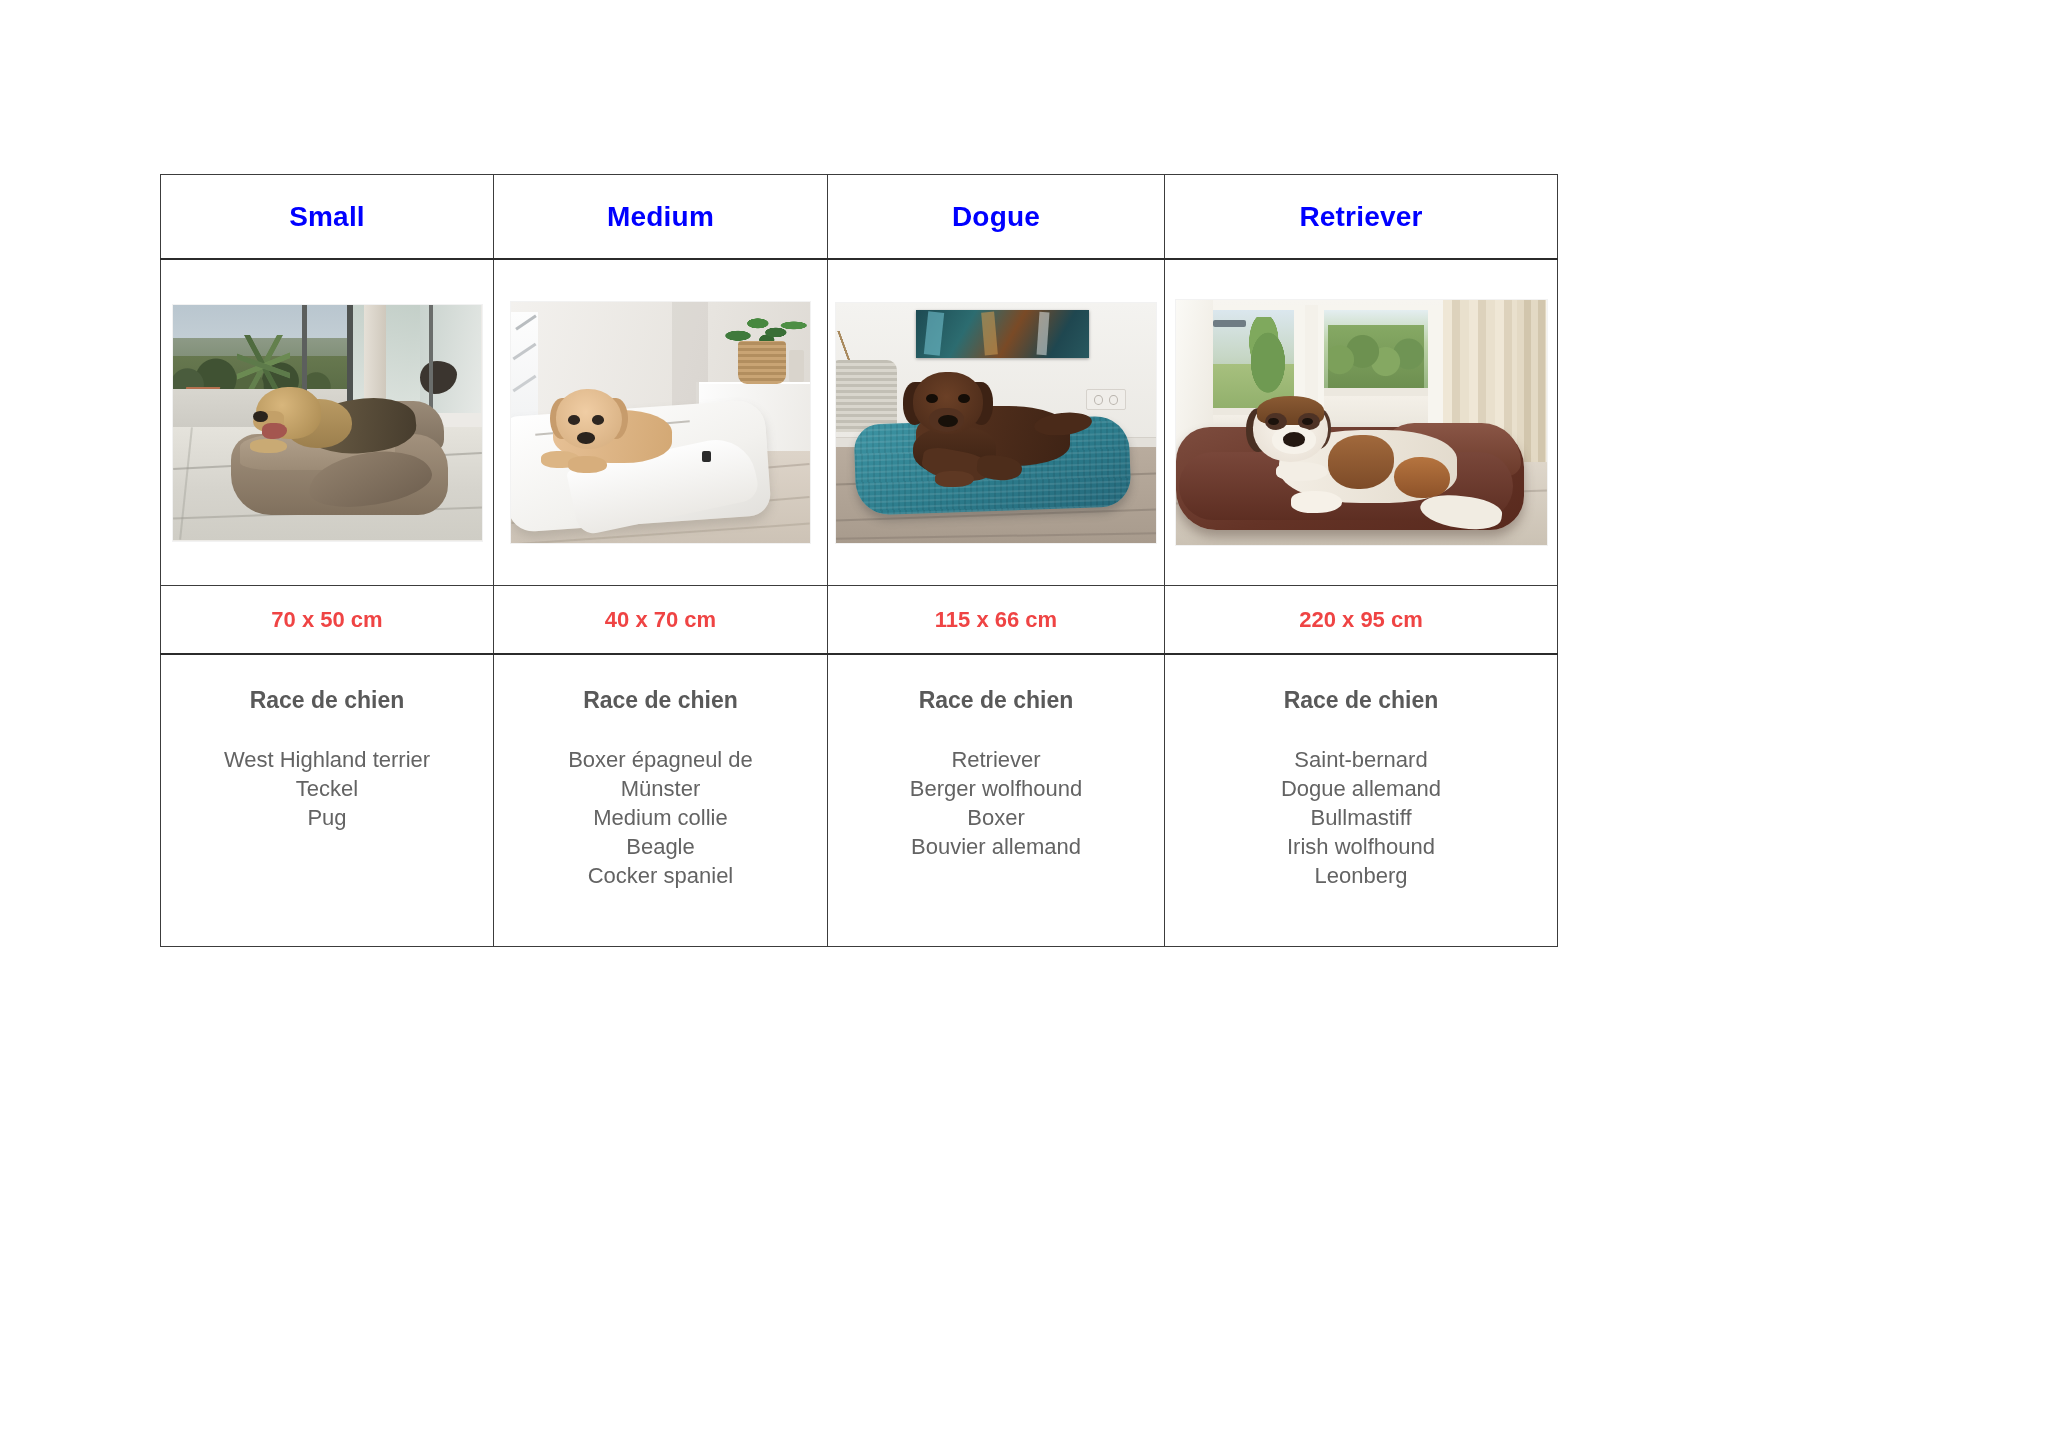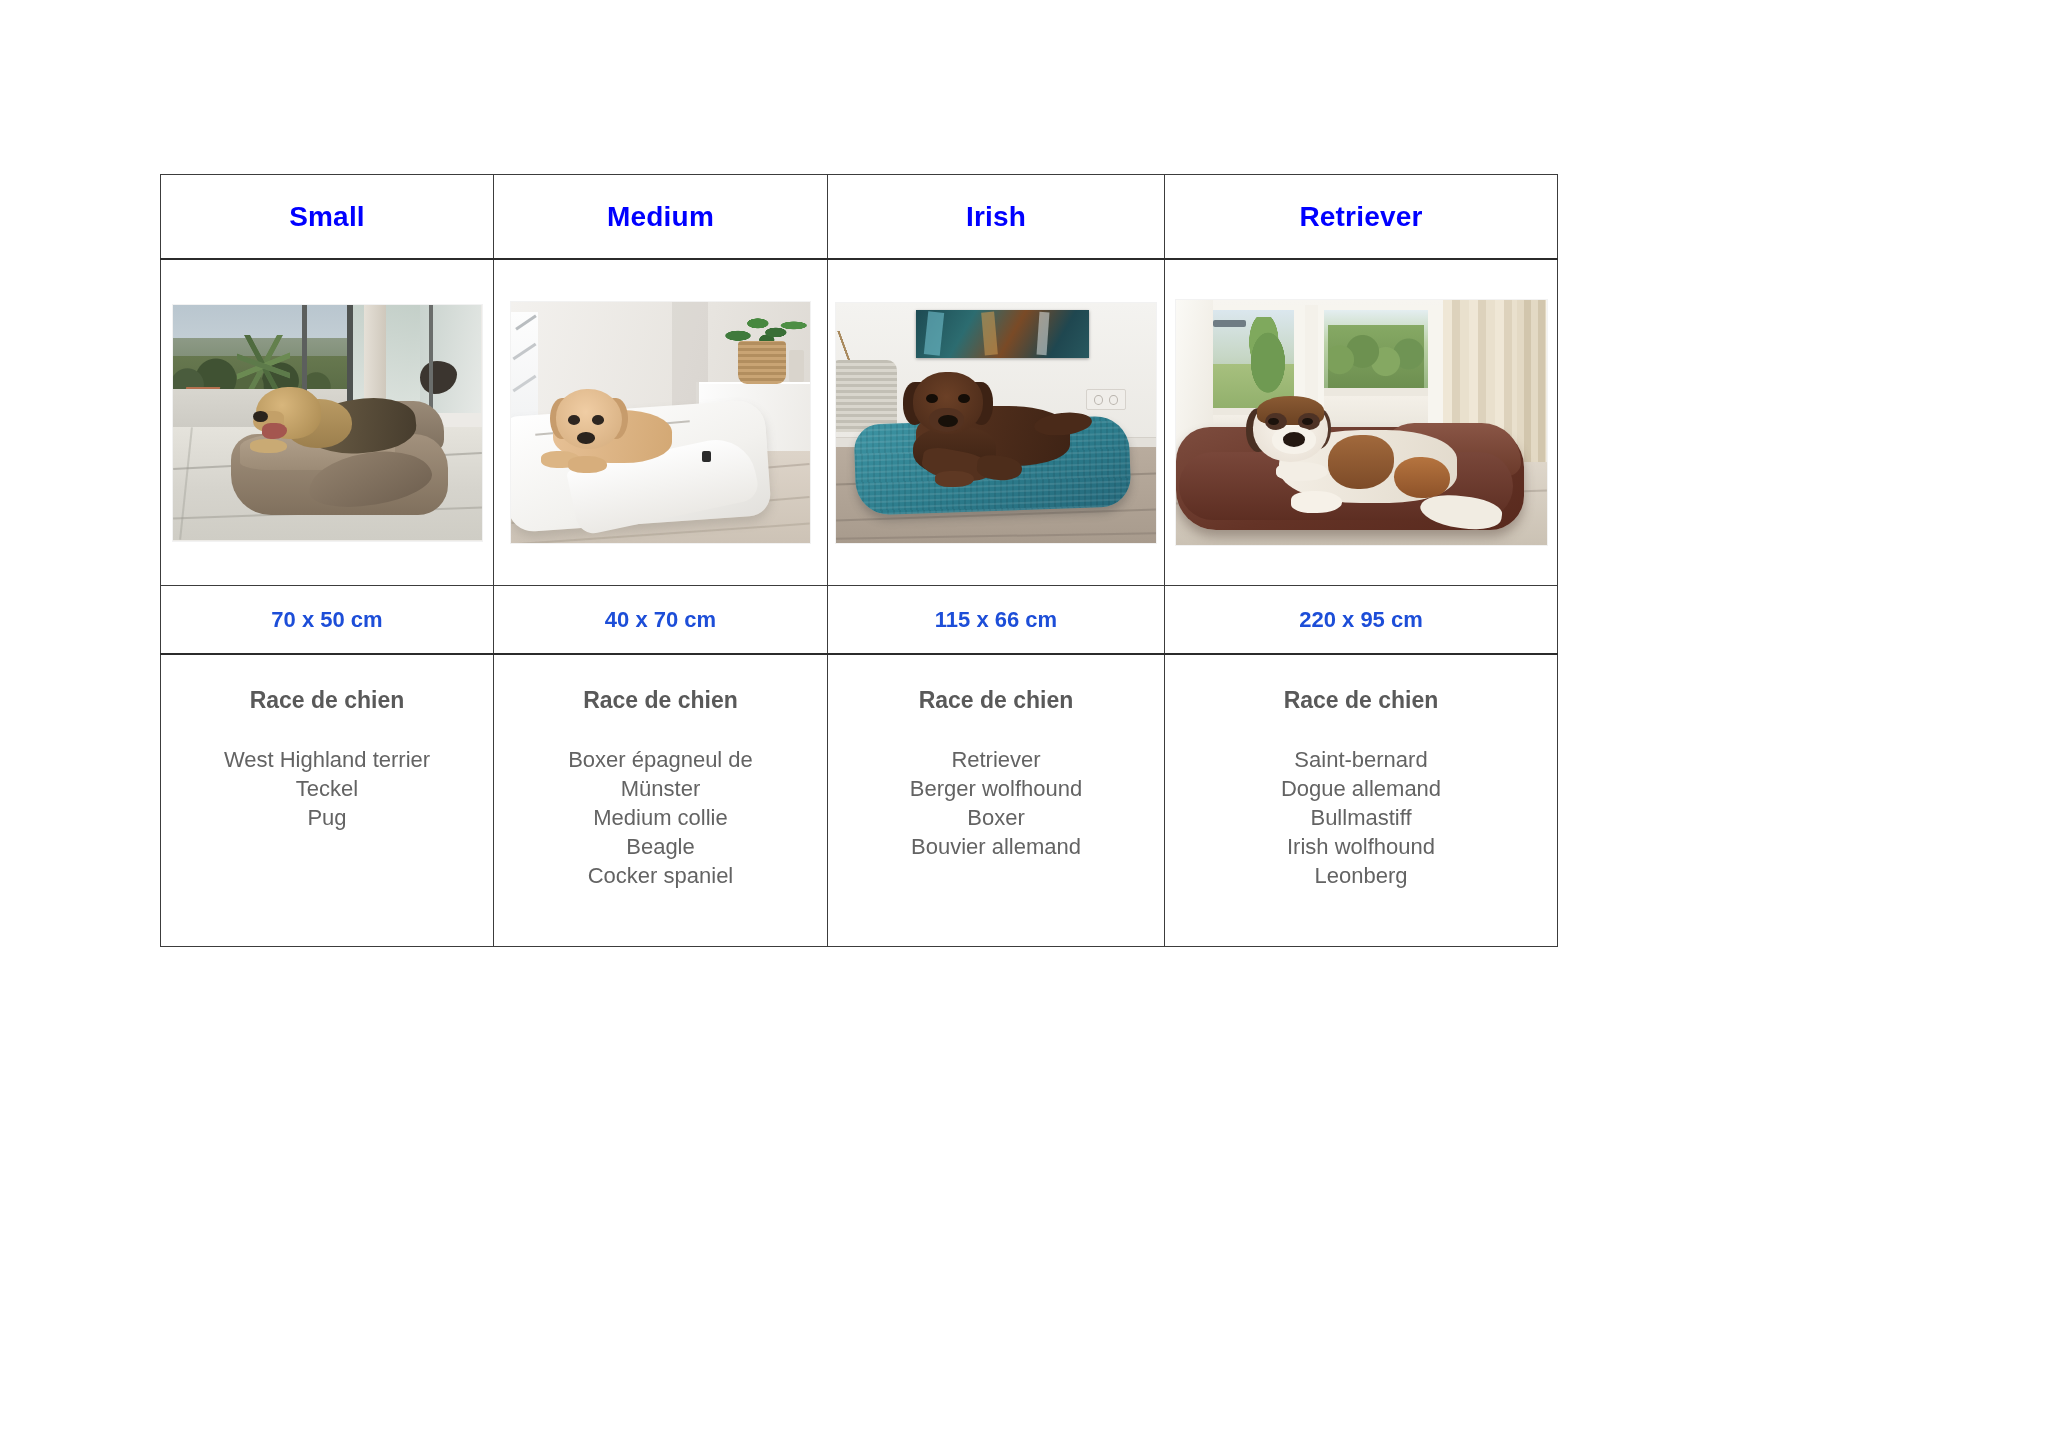--- a/index.html
+++ b/index.html
@@ -32,21 +32,21 @@
   .row-head td{height:83px;border-bottom:2px solid #2b2b2b;}
   .row-img td{height:325px;border-bottom:1px solid #3c3c3c;}
   .row-dim td{height:67px;border-bottom:2px solid #2b2b2b;}
   .row-breeds td{height:291px;vertical-align:top;}
 
   .hdr{
     color:#0000ff;font-weight:bold;font-size:28px;letter-spacing:.2px;
     line-height:1;
   }
   .dim{
-    color:#1d4ed8;font-weight:bold;font-size:22px;line-height:1;
+    color:#ef4444;font-weight:bold;font-size:22px;line-height:1;
   }
   .breed-title{
     color:#595959;font-weight:bold;font-size:23px;
     margin-top:34px;line-height:1;
   }
   .breed-list{
     color:#636363;font-size:22px;line-height:29px;
     margin-top:33px;
   }
   .breed-list div{white-space:nowrap;}
@@ -312,21 +312,21 @@
 
     <tbody>
         <tr class="row-head">
       <td>
         <div class="hdr">Small</div>
       </td>
       <td>
         <div class="hdr">Medium</div>
       </td>
       <td>
-        <div class="hdr">Irish</div>
+        <div class="hdr">Dogue</div>
       </td>
       <td>
         <div class="hdr">Retriever</div>
       </td>
     </tr>
 
     <tr class="row-img">
 
       <td>
         <div class="photo p1">

